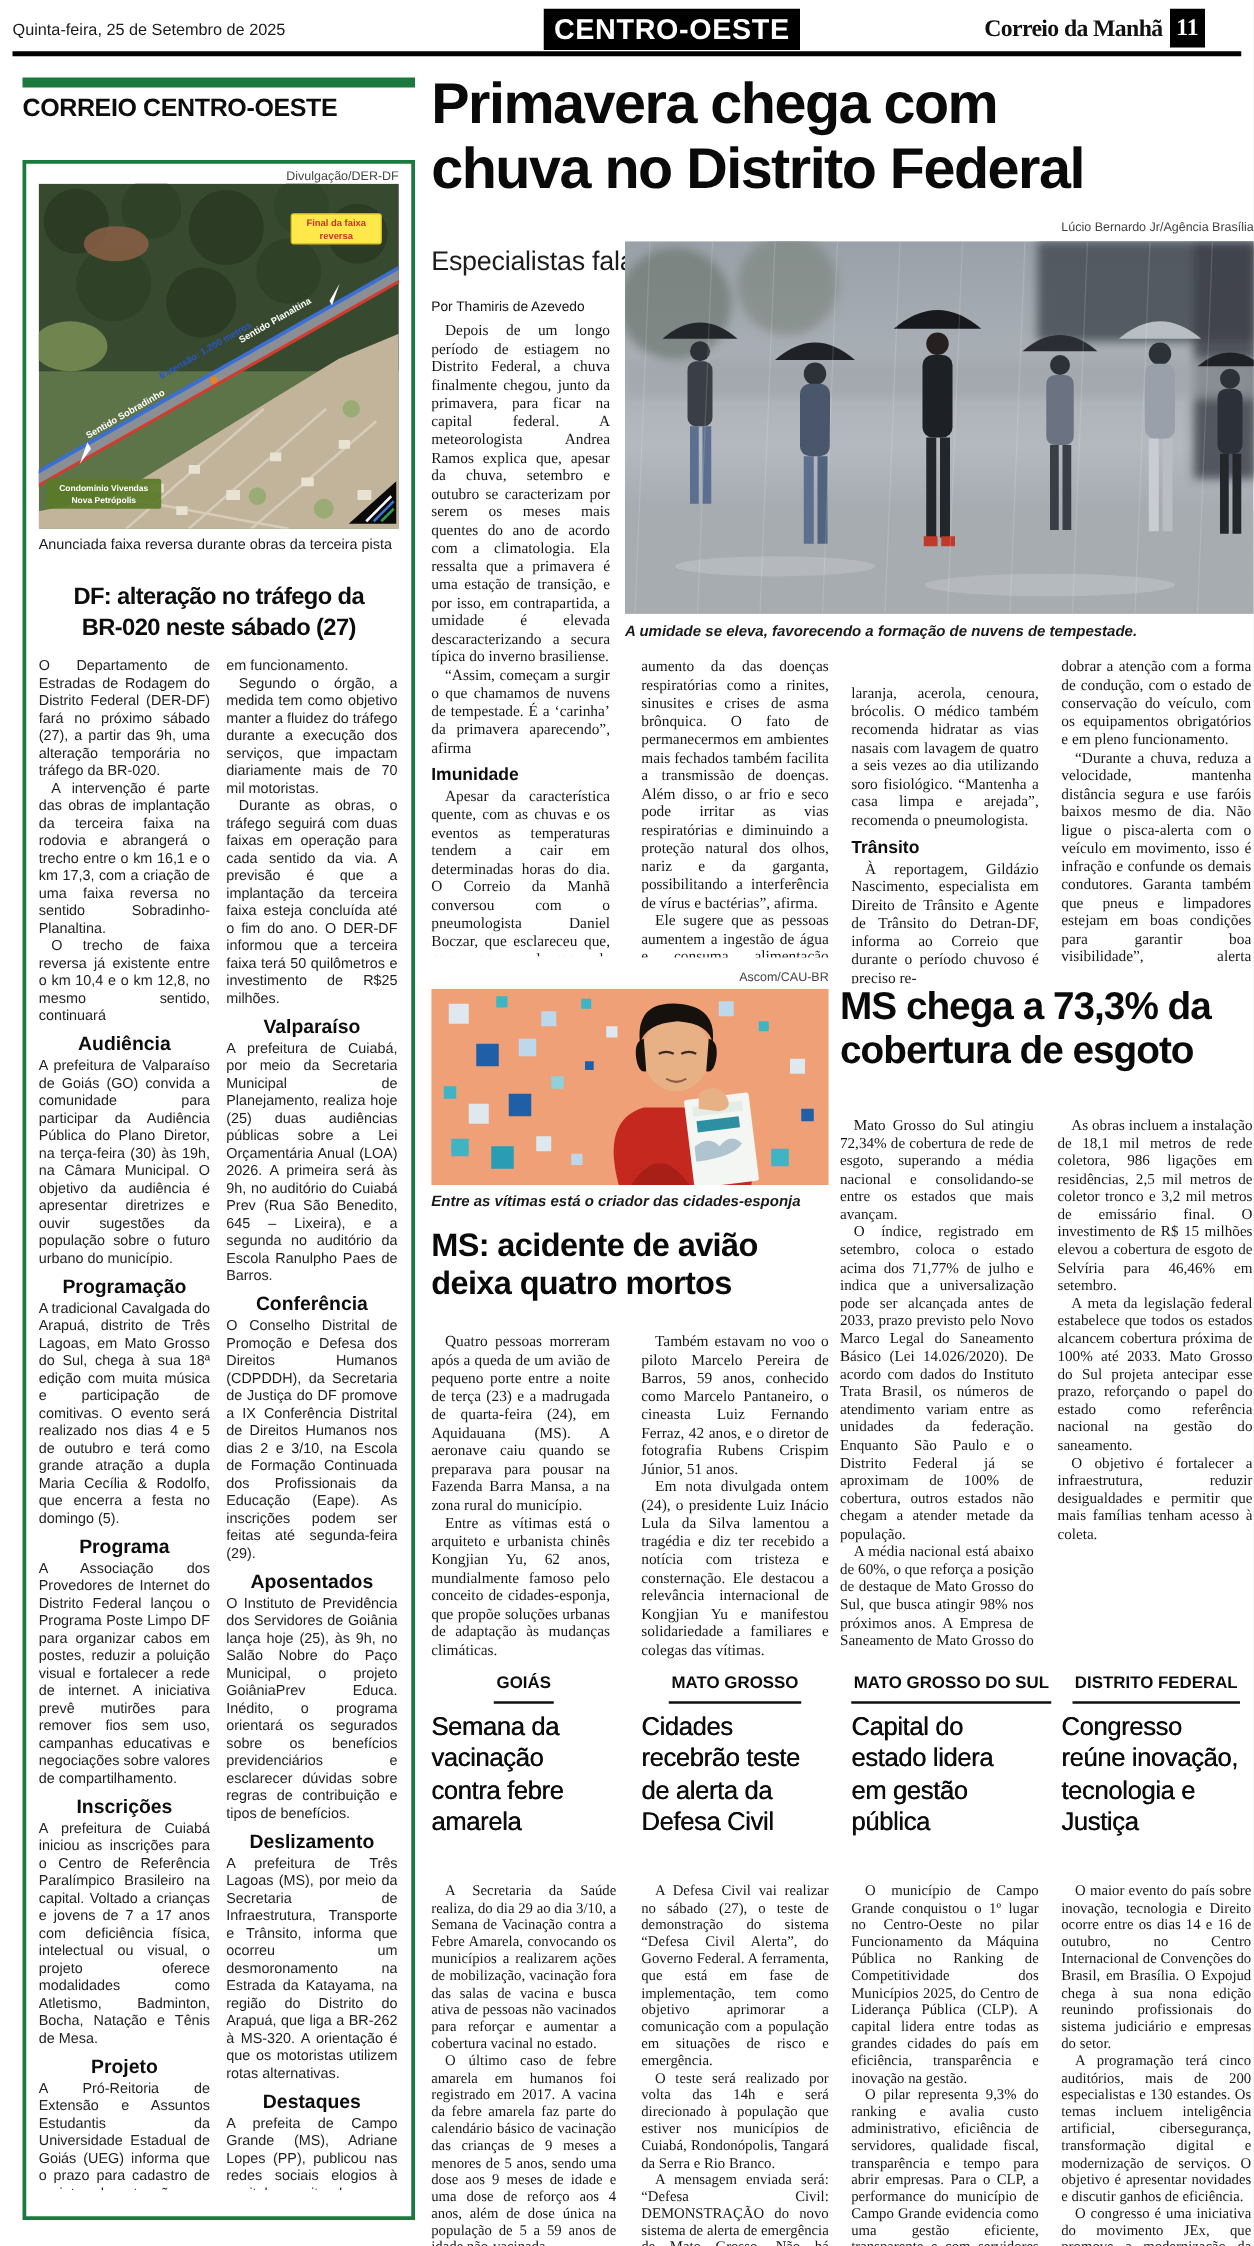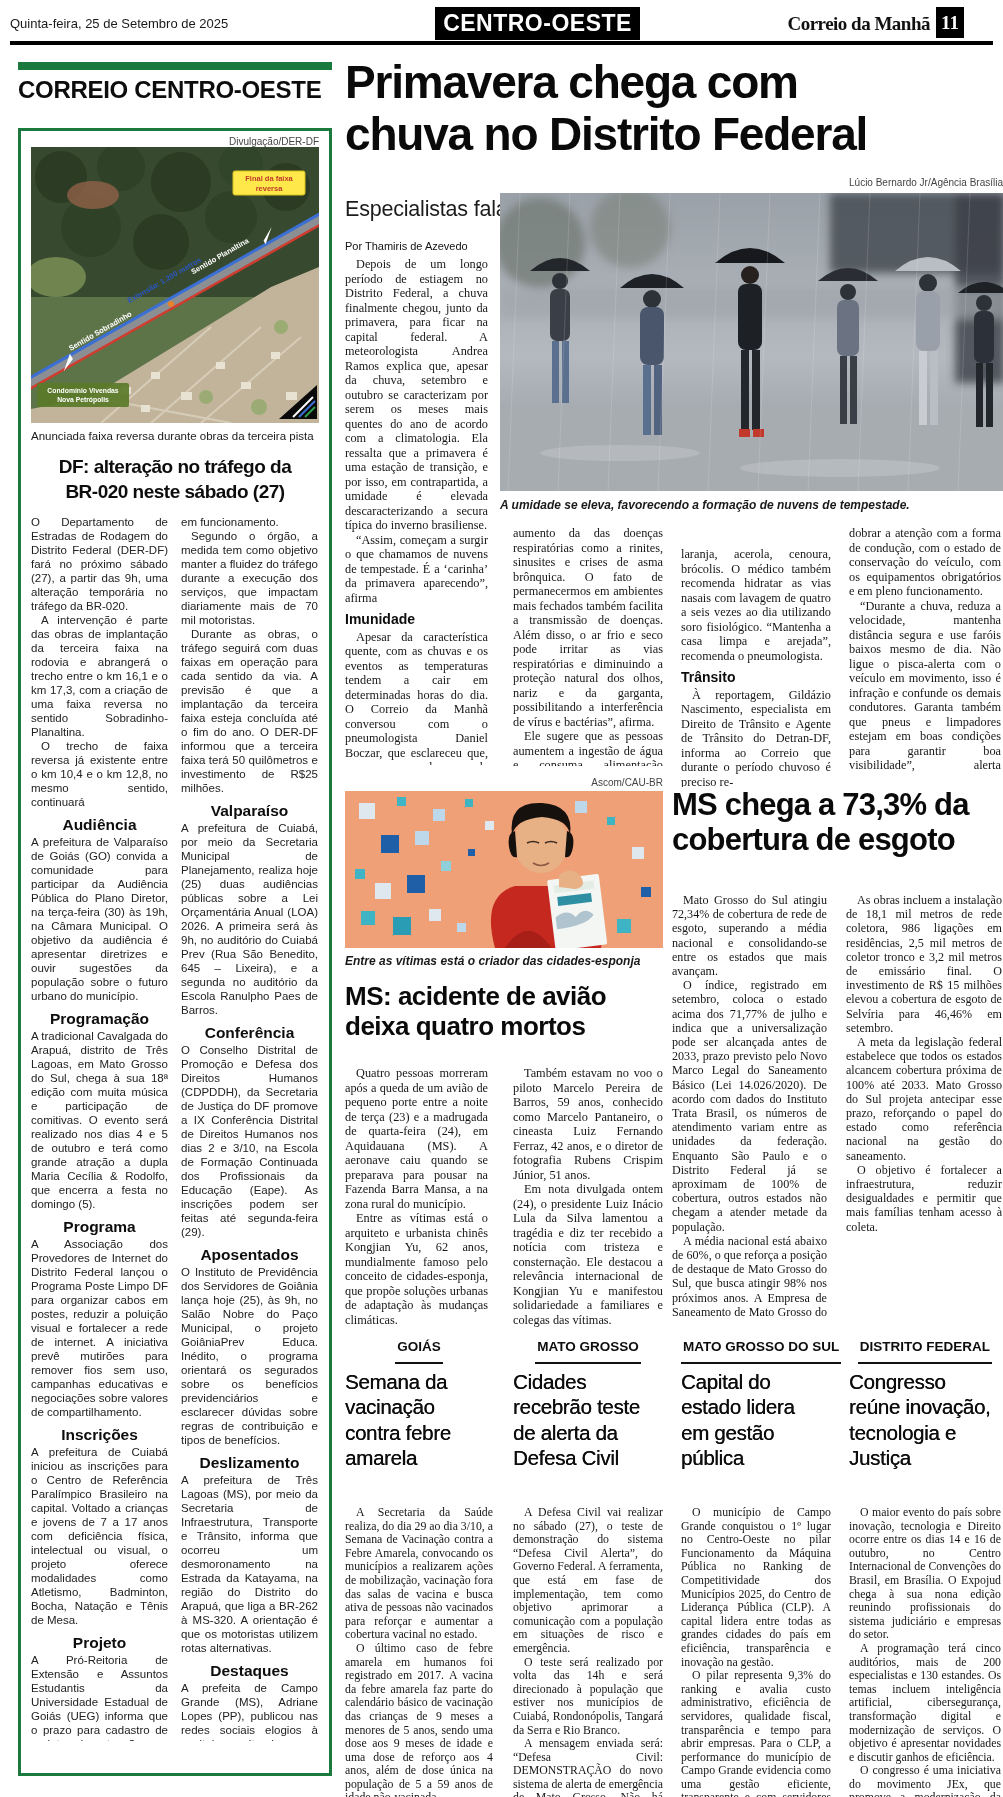--- a/index.html
+++ b/index.html
@@ -9,26 +9,26 @@
   
   .date{font-size:13px;color:#1a1a1a;}
   .section-box{background:#000;color:#fff;display:flex;align-items:center;justify-content:center;
                font-weight:700;font-size:23px;letter-spacing:.5px;}
   .masthead{font-family:"Liberation Serif",serif;font-weight:700;font-size:19px;letter-spacing:-.5px;text-align:right;}
   .pagebox{background:#000;color:#fff;display:flex;align-items:center;justify-content:center;
            font-family:"Liberation Serif",serif;font-weight:700;font-size:19px;}
   .rule{background:#000;}
   
   .greenbar{background:#1a7a3e;}
-  .rail-title{font-weight:700;font-size:24px;letter-spacing:-.3px;color:#0d0d0d;white-space:nowrap;}
+  .rail-title{font-weight:700;font-size:20px;letter-spacing:-.3px;color:#0d0d0d;white-space:nowrap;}
   .newsbox{border:3px solid #1a7a3e;padding:5px 10px 8px;box-sizing:border-box;background:#fff;}
   .credit{font-size:10px;color:#444;text-align:right;}
   .caption{font-size:11.5px;color:#1a1a1a;margin-top:7px;}
   .boxhead{font-weight:700;font-size:19px;letter-spacing:-.5px;line-height:1.3;text-align:center;
-           margin-top:13px;white-space:pre-line;color:#0d0d0d;}
+           margin-top:24px;white-space:pre-line;color:#0d0d0d;}
   .boxcols{display:flex;gap:13px;margin-top:11px;}
   .newsbox-col{width:137px;height:1226px;overflow:hidden;font-size:11.5px;line-height:14px;
                text-align:justify;color:#222;}
   .newsbox-col .sec-head{text-align:center;font-weight:700;font-size:15.5px;margin:9px 0 3px;color:#0d0d0d;}
   .para{margin:0;text-indent:11px;}
   .para.noind{text-indent:0;}
   .newsbox-col .para{text-indent:10px;}
   .newsbox-col .para.noind{text-indent:0;}
   
   .h1{font-weight:700;font-size:46px;line-height:1.14;letter-spacing:-1.2px;color:#0a0a0a;white-space:pre-line;}

